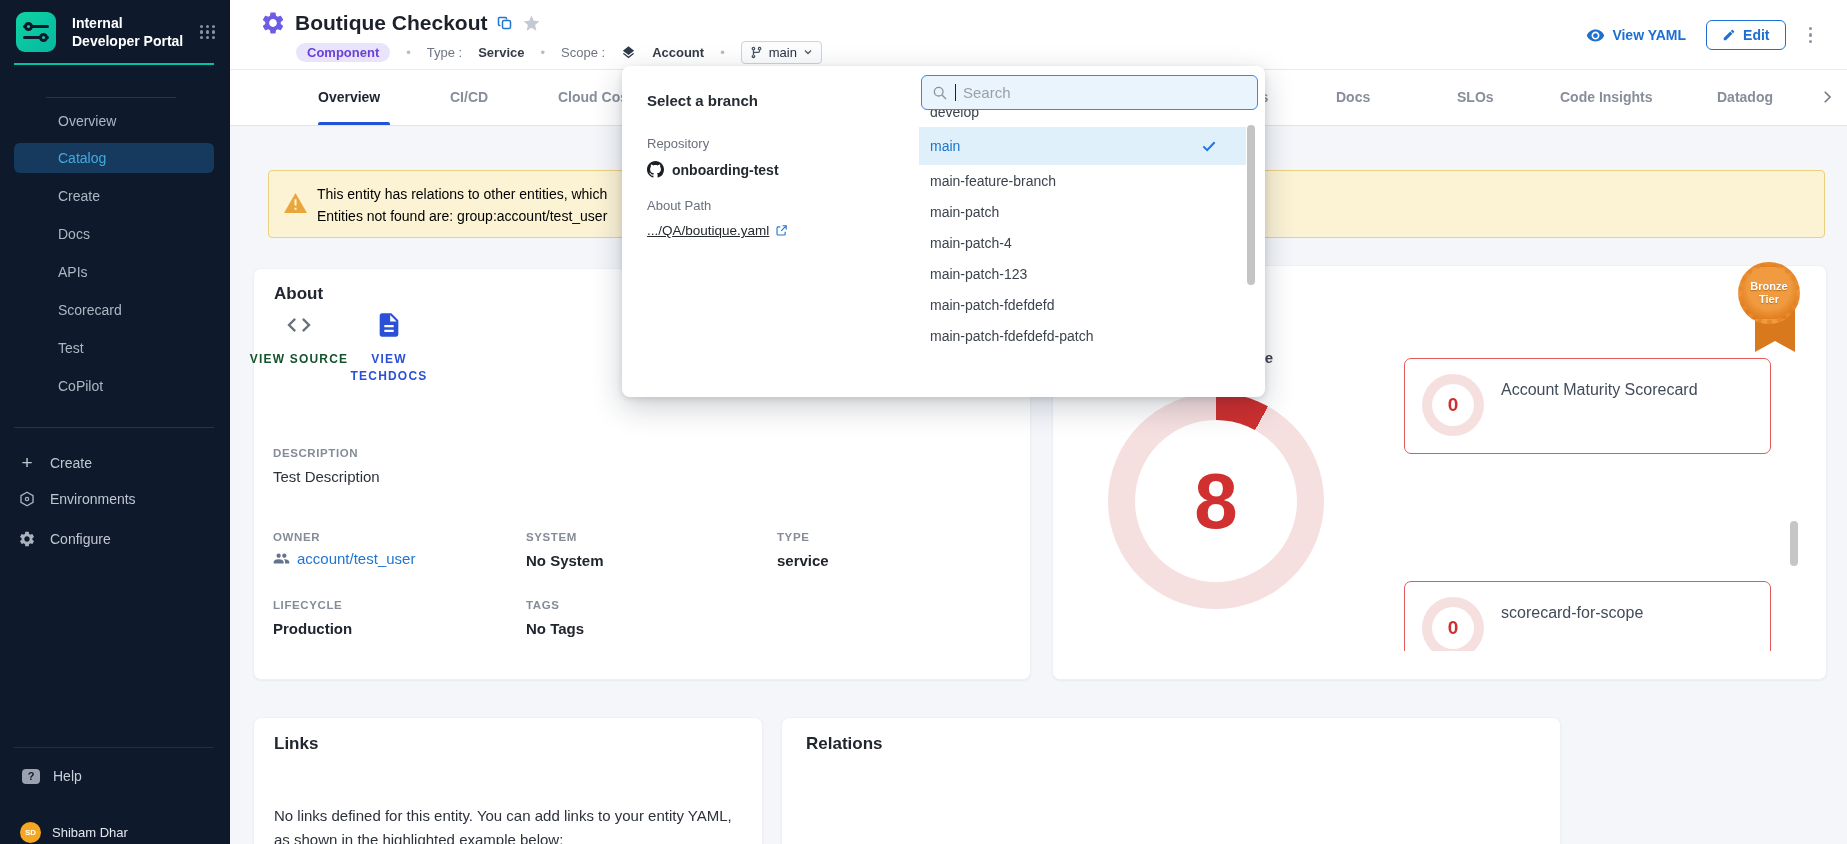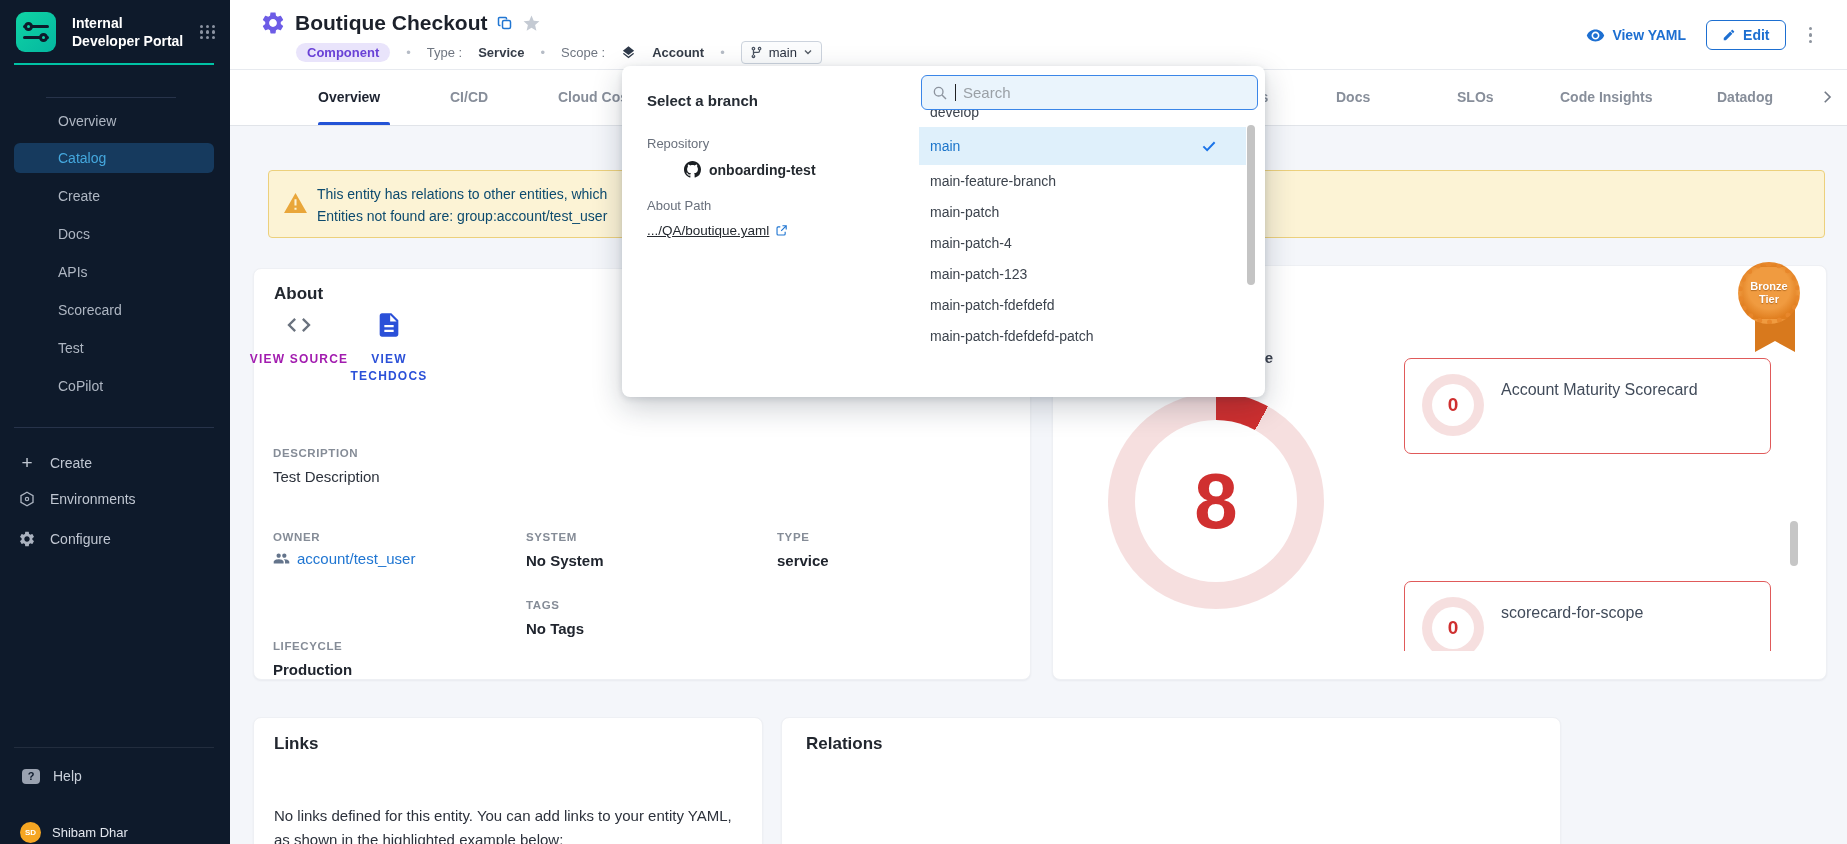--- a/index.html
+++ b/index.html
@@ -56,33 +56,33 @@
   .tabsbar { position:absolute; left:230px; top:70px; right:0; height:56px; background:#fff; border-bottom:1px solid #e1e4e9; z-index:3; }
   .tab { position:absolute; top:0; height:55px; line-height:55px; font-size:14px; font-weight:600; color:#878e9a; cursor:pointer; white-space:nowrap; }
   .tab.active { color:#1d2330; }
   .tab-underline { position:absolute; top:52px; height:3px; background:#2353d6; border-radius:2px 2px 0 0; }
   .tab-more { position:absolute; top:18px; cursor:pointer; }
 
   
   .banner { position:absolute; left:268px; top:170px; width:1557px; height:68px; background:#fcf3d5;
     border:1px solid #ecd07c; border-radius:4px; z-index:4; }
   .banner-icon { position:absolute; left:14px; top:20px; }
-  .banner-text { position:absolute; left:48px; top:12px; font-size:14px; color:#0c4a6e; line-height:22px; }
+  .banner-text { position:absolute; left:48px; top:12px; font-size:14px; color:#000000; line-height:22px; }
 
   
   .card { position:absolute; background:#fff; border:1px solid #eef0f4; border-radius:8px;
     box-shadow:0 1px 2px rgba(16,24,40,.05); z-index:2; }
   .card-title { font-size:17px; font-weight:700; color:#22272f; }
 
   
   .about-card { left:253px; top:268px; width:778px; height:412px; }
   .about-title { position:absolute; left:20px; top:15px; }
   .about-action { position:absolute; width:110px; text-align:center; cursor:pointer; }
   .about-action .lbl { font-size:12px; font-weight:700; letter-spacing:1.2px; line-height:17px; margin-top:8px; }
-  .src-action { left:-10px; top:42px; } .src-action .lbl { color:#a21caf; }
+  .src-action { left:-10px; top:42px; } .src-action .lbl { color:#14532d; }
   .docs-action { left:80px; top:42px; } .docs-action .lbl { color:#2b50d8; }
   .field-label { font-size:11.5px; font-weight:700; letter-spacing:.6px; color:#858c97; }
   .field-value { font-size:15px; font-weight:700; color:#20252e; margin-top:9px; }
   .field-value.plain { font-weight:400; color:#2c323c; }
   .owner-link { display:flex; align-items:center; gap:7px; margin-top:7px; color:#2076d2; font-size:15px; cursor:pointer; }
 
   
   .score-panel { left:1052px; top:265px; width:775px; height:415px; }
   .overall-heading { position:absolute; left:60px; top:83px; width:160px; text-align:right;
     font-size:15px; font-weight:600; color:#3d4350; }
@@ -110,21 +110,21 @@
   .links-card { left:253px; top:717px; width:510px; height:140px; }
   .relations-card { left:781px; top:717px; width:780px; height:140px; }
   .links-body { position:absolute; left:20px; top:86px; width:472px; font-size:15px; color:#2c313b; line-height:24px; }
 
   
   .popup { position:absolute; left:622px; top:66px; width:643px; height:331px; background:#fff; border-radius:8px;
     box-shadow:0 10px 30px rgba(20,30,50,.22), 0 2px 6px rgba(20,30,50,.12); z-index:99; }
   .popup-title { position:absolute; left:25px; top:26px; font-size:15px; font-weight:700; color:#252b33; }
   .pp-label { position:absolute; left:25px; font-size:13px; color:#69707c; }
   .repo-row { position:absolute; left:25px; top:95px; display:flex; align-items:center; gap:8px;
-    font-size:14px; color:#24292f; font-weight:600;margin-left:37px; }
+    font-size:14px; color:#24292f; font-weight:600; }
   .file-link { position:absolute; left:25px; top:157px; display:flex; align-items:center; gap:6px; cursor:pointer; }
   .file-link span { font-size:13.5px; color:#24292f; text-decoration:underline; }
   .branch-row { position:absolute; left:297px; width:327px; height:31px; display:flex; align-items:center;
     padding-left:11px; font-size:14px; color:#3c434d; cursor:pointer; }
   .branch-row.selected { background:#dff0fb; color:#1b74ca; height:38px; }
   .branch-row.selected .chk { position:absolute; right:28px; top:10px; }
   .search-box { position:absolute; left:299px; top:9px; width:337px; height:35px; background:#eaf4fc;
     border:1.5px solid #3b86e8; border-radius:6px; display:flex; align-items:center; padding:0 10px; gap:7px; z-index:3; }
   .search-box input { border:none; outline:none; background:transparent; font-size:15px; color:#202124; width:250px;
     font-family:"Liberation Sans", sans-serif; }
@@ -314,21 +314,21 @@
     </div>
   </div>
   <div class="abs" style="left:272px; top:262px;">
     <div class="field-label">SYSTEM</div>
     <div class="field-value">No System</div>
   </div>
   <div class="abs" style="left:523px; top:262px;">
     <div class="field-label">TYPE</div>
     <div class="field-value">service</div>
   </div>
-  <div class="abs" style="left:19px; top:330px;margin-top:41px;">
+  <div class="abs" style="left:19px; top:330px;">
     <div class="field-label">LIFECYCLE</div>
     <div class="field-value">Production</div>
   </div>
   <div class="abs" style="left:272px; top:330px;">
     <div class="field-label">TAGS</div>
     <div class="field-value">No Tags</div>
   </div>
 </div>
 
 <div class="card score-panel">

